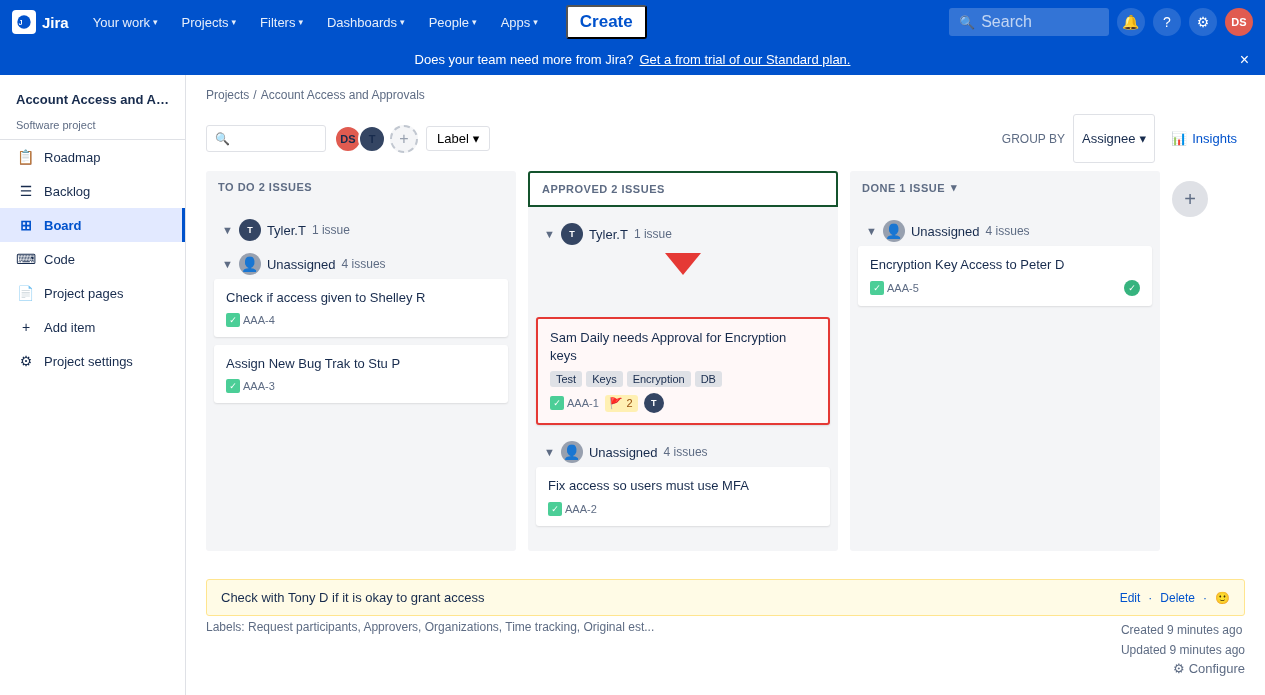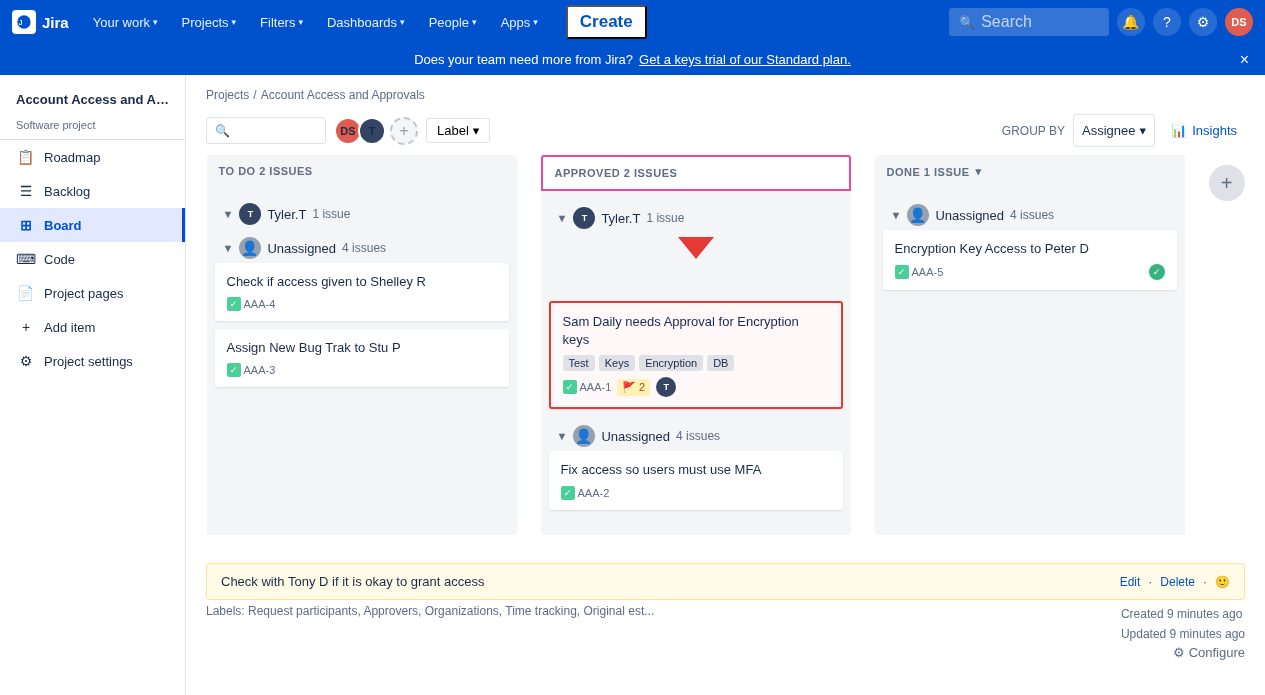--- a/index.html
+++ b/index.html
@@ -66,28 +66,28 @@
     .board-toolbar { display: flex; align-items: center; padding: 8px 20px; gap: 8px; }
     .search-box { border: 1px solid #dfe1e6; border-radius: 3px; padding: 5px 8px; display: flex; align-items: center; gap: 6px; width: 120px; }
     .search-box input { border: none; outline: none; font-size: 13px; width: 80px; }
     .avatar-group { display: flex; align-items: center; }
     .avatar-sm { width: 28px; height: 28px; border-radius: 50%; display: flex; align-items: center; justify-content: center; font-size: 11px; font-weight: 600; cursor: pointer; border: 2px solid #fff; margin-left: -4px; }
     .avatar-sm:first-child { margin-left: 0; }
     .avatar-add { width: 28px; height: 28px; border-radius: 50%; background: #f4f5f7; border: 2px dashed #c1c7d0; display: flex; align-items: center; justify-content: center; cursor: pointer; font-size: 16px; color: #97a0af; margin-left: 4px; }
     .label-btn { border: 1px solid #dfe1e6; border-radius: 3px; padding: 4px 10px; font-size: 13px; cursor: pointer; display: flex; align-items: center; gap: 4px; background: #fff; }
     .toolbar-spacer { flex: 1; }
     .group-by { display: flex; align-items: center; gap: 6px; font-size: 12px; color: #5e6c84; }
-    .group-by-value { border: 1px solid #dfe1e6; border-radius: 3px; padding: 8px 8px; font-size: 13px; cursor: pointer; display: flex; align-items: center; gap: 4px; background: #fff; }
+    .group-by-value { border: 1px solid #dfe1e6; border-radius: 3px; padding: 16px 8px; font-size: 13px; cursor: pointer; display: flex; align-items: center; gap: 4px; background: #fff; }
     .insights-btn { display: flex; align-items: center; gap: 5px; color: #0052cc; font-size: 13px; cursor: pointer; padding: 4px 8px; border-radius: 3px; }
 
     
-    .board { display: flex; gap: 12px; padding: 0 20px 20px; overflow-x: auto; min-height: 400px; justify-content: center; }
+    .board { display: flex; gap: 0; padding: 0 20px 20px; overflow-x: auto; min-height: 400px; }
     .column { width: 310px; min-width: 280px; background: #f4f5f7; border-radius: 3px; margin-right: 12px; display: flex; flex-direction: column; }
     .column-header { padding: 10px 12px; font-size: 11px; font-weight: 600; color: #5e6c84; text-transform: uppercase; letter-spacing: 0.5px; display: flex; align-items: center; gap: 6px; }
-    .column-header.approved-header { border: 2px solid #ec4899; border-radius: 3px 3px 0 0; background: #fff; }
+    .column-header.approved-header { border: 2px solid #14532d; border-radius: 3px 3px 0 0; background: #fff; }
     .column-body { padding: 8px; flex: 1; }
     .add-column-btn { width: 36px; height: 36px; border-radius: 50%; background: #dfe1e6; display: flex; align-items: center; justify-content: center; cursor: pointer; font-size: 20px; color: #5e6c84; align-self: flex-start; margin-top: 10px; }
 
     
     .card { background: #fff; border-radius: 3px; padding: 10px 12px; margin-bottom: 8px; box-shadow: 0 1px 2px rgba(0,0,0,0.1); cursor: pointer; }
     .card-highlighted { border: 2px solid #e53935; background: #fff8f8; margin-top: 38px; }
     .card-title { font-size: 13px; color: #172b4d; margin-bottom: 6px; line-height: 1.4; }
     .card-tags { display: flex; flex-wrap: wrap; gap: 4px; margin-bottom: 6px; }
     .tag { background: #dfe1e6; border-radius: 3px; padding: 2px 6px; font-size: 11px; color: #172b4d; }
     .card-footer { display: flex; align-items: center; gap: 6px; }
@@ -169,21 +169,21 @@
     <input type="text" placeholder="Search" style="">
   </div>
   <div class="nav-icon-btn">🔔</div>
   <div class="nav-icon-btn">?</div>
   <div class="nav-icon-btn">⚙</div>
   <div class="user-avatar">DS</div>
 </nav>
 
 <div class="banner">
   <span>Does your team need more from Jira?</span>
-  <a>Get a keys trial of our Standard plan.</a>
+  <a>Get a from trial of our Standard plan.</a>
   <span class="banner-close">×</span>
 </div>
 
 <aside class="sidebar">
   <div class="sidebar-project">
     <div class="sidebar-project-name">Account Access and Ap...</div>
     <div class="sidebar-project-type">Software project</div>
   </div>
   <div class="sidebar-item">
     <span class="sidebar-icon">📋</span>

